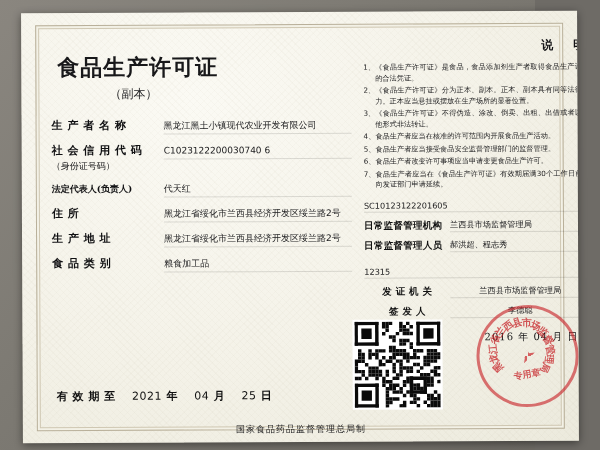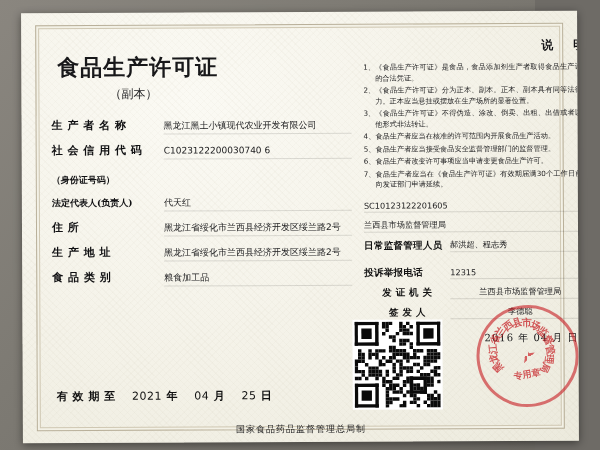--- a/index.html
+++ b/index.html
@@ -108,24 +108,24 @@
     font-family: "DejaVu Sans", sans-serif;
     font-size: 9px;
     color: #1a1a1c;
     line-height: 14px;
     border-bottom: 0.5px solid rgba(0,0,0,0.12);
     padding-bottom: 1px;
   }
   .field-sub {
     font-family: "DejaVu Serif", serif;
     font-size: 9px;
-    font-weight: bold;
+    font-weight: normal;
     display: block;
     letter-spacing: 0;
-    margin-top: 15px;
+    margin-top: 1px;
   }
   .validity {
     position: absolute;
     left: 4px;
     top: 350px;
     font-family: "DejaVu Serif", serif;
     font-weight: bold;
     font-size: 11px;
     color: #111;
     letter-spacing: 0.5px;
@@ -364,30 +364,30 @@
             <div class="note-num">7、</div>
             <div class="note-text">食品生产者应当在《食品生产许可证》有效期届满30个工作日前，向发证部门申请延续。</div>
           </div>
         </div>
 
         <div class="right-fields">
           <div class="rfield">
             <div class="rfield-value">SC10123122201605</div>
           </div>
           <div class="rfield">
+            <div class="rfield-label">日常监督管理机构</div>
             <div class="rfield-value">兰西县市场监督管理局</div>
           </div>
           <div class="rfield">
             <div class="rfield-label">日常监督管理人员</div>
             <div class="rfield-value">郝洪超、程志秀</div>
           </div>
 
           <div class="complaint">
             <div class="rfield">
-              <div class="rfield-label">投诉举报电话</div>
               <div class="rfield-value">12315</div>
             </div>
           </div>
 
           <div class="issuer-block">
             <div class="rfield">
               <div class="rfield-label">发 证 机 关</div>
               <div class="rfield-value">兰西县市场监督管理局</div>
             </div>
             <div class="rfield">

